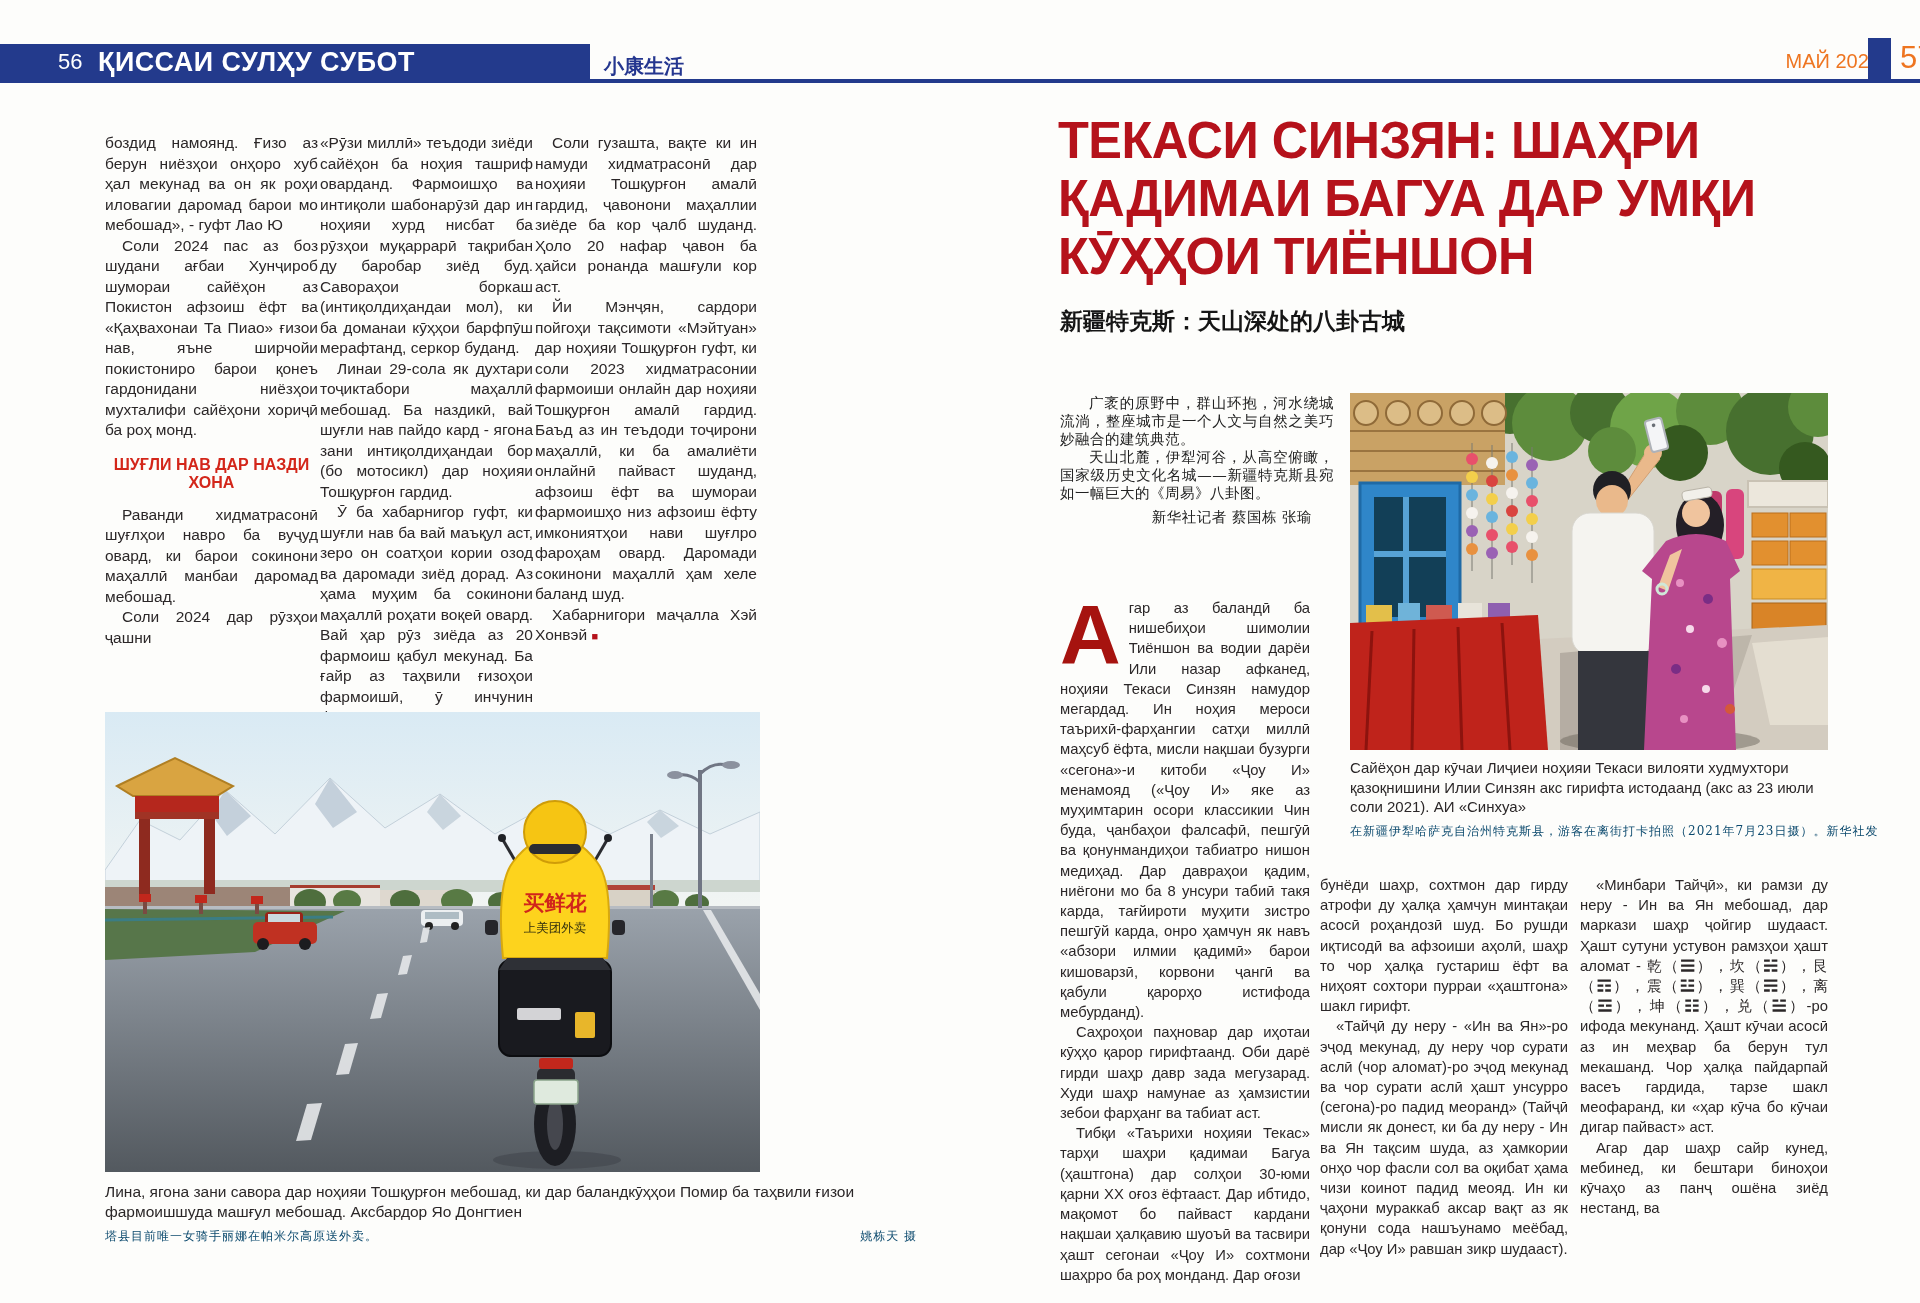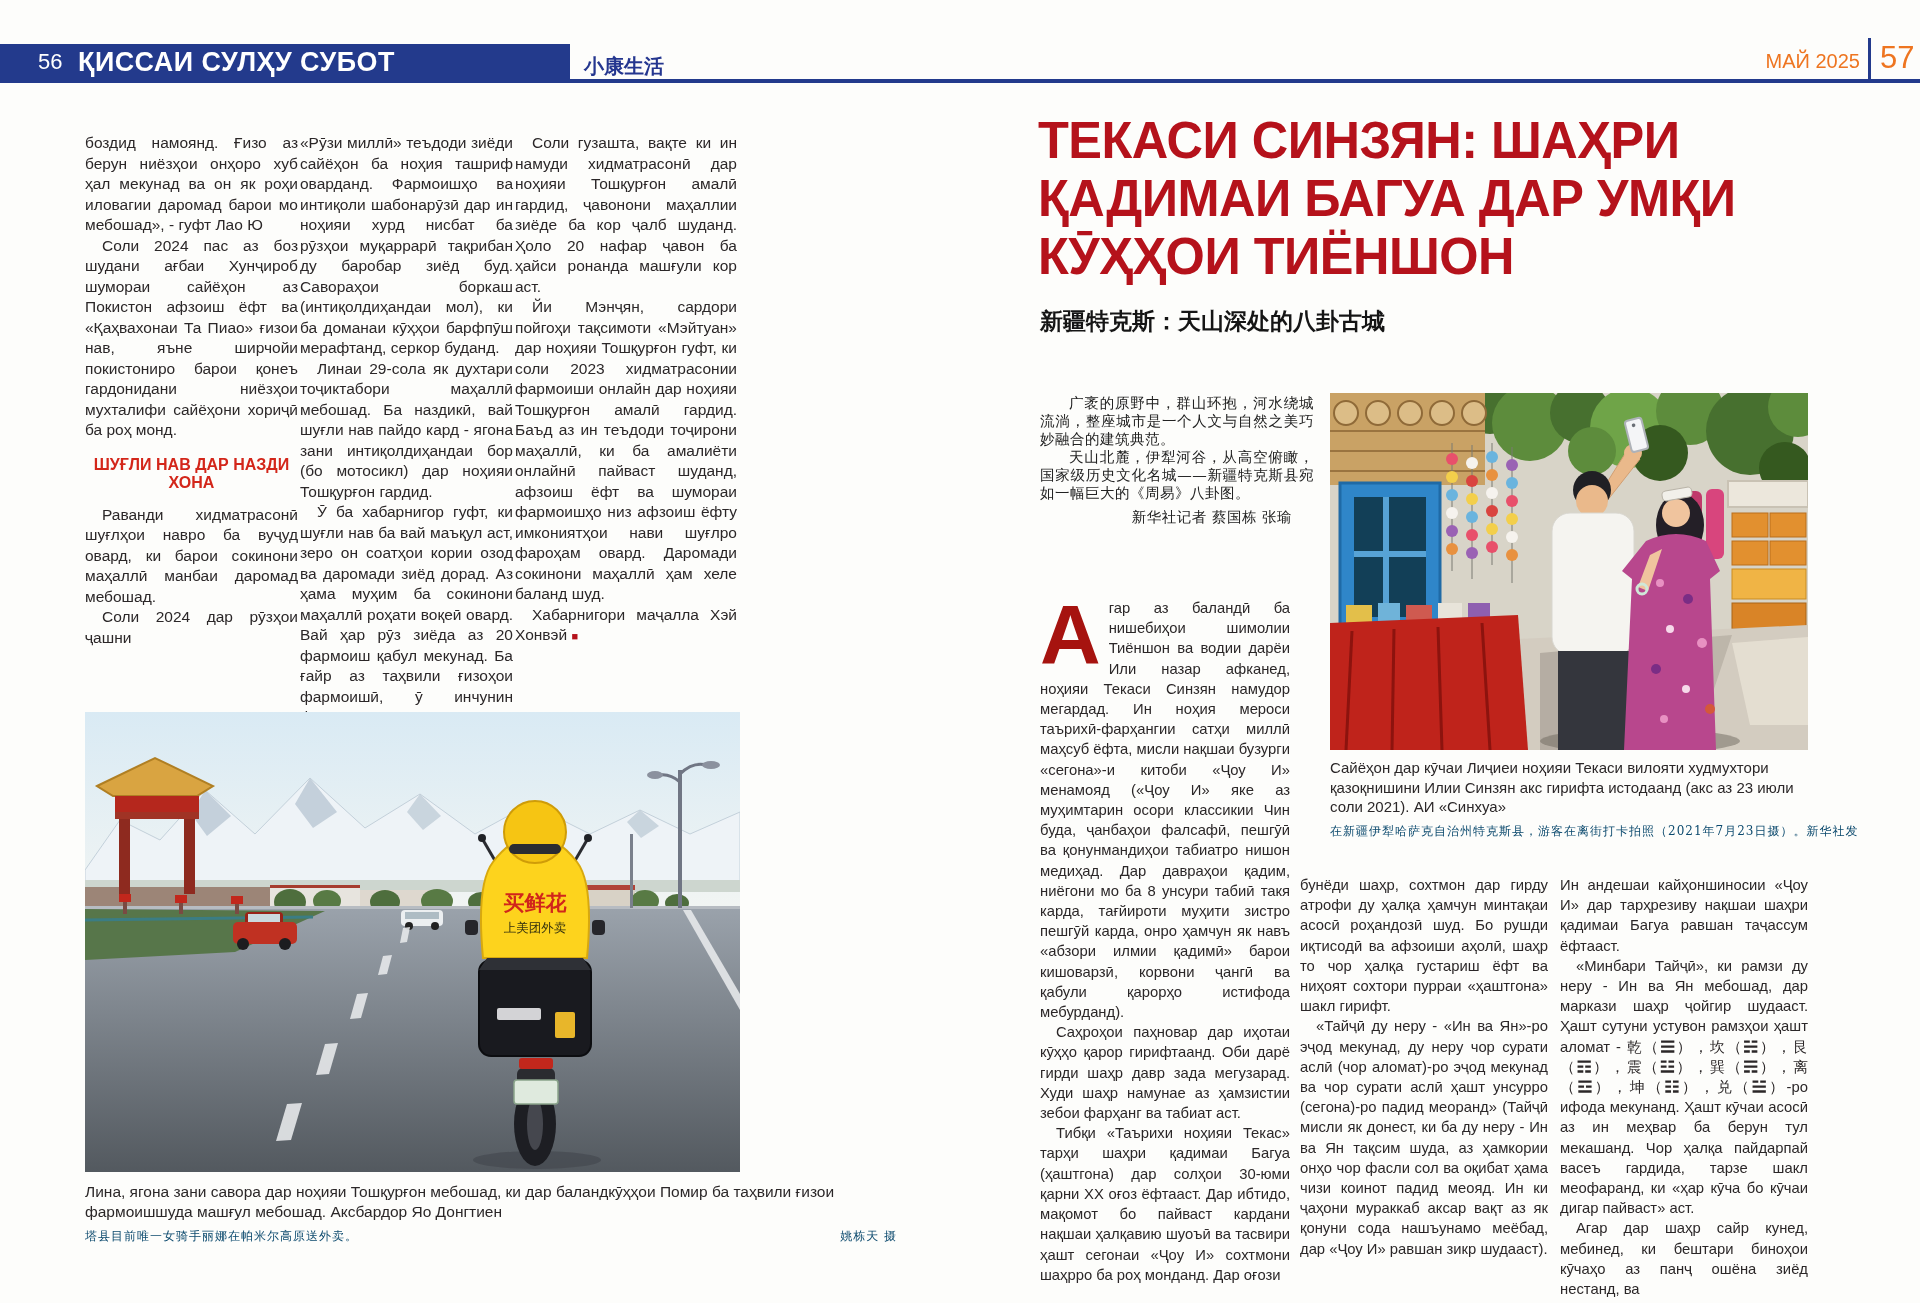--- a/index.html
+++ b/index.html
@@ -1,18 +1,18 @@
 <!DOCTYPE html>
 <html><head>
 <meta charset="utf-8">
 <style>
   html,body{margin:0;padding:0;background:#e8e8e8;}
   .sheet{position:relative;width:1920px;height:1303px;background:#fdfdfb;overflow:hidden;
          font-family:"Liberation Sans",sans-serif;color:#2b2728;}
-  .abs{position:absolute;}
+  .abs{position:absolute;padding-left:20px;}
   
   .banner{left:0;top:44px;width:570px;height:36px;background:#233a8c;display:flex;align-items:center;}
   .pageno-l{color:#fff;font-size:22px;margin-left:38px;}
   .sec-title{color:#fff;font-weight:bold;font-size:28px;margin-left:16px;letter-spacing:.5px;transform:scaleX(.96);transform-origin:left;}
   .sec-cn{left:584px;top:53px;color:#24368f;font-weight:bold;font-size:20px;font-family:"DejaVu Sans",sans-serif;}
   .rule{left:0;top:79px;width:1920px;height:4px;background:#233a8c;}
   .issue{left:1730px;top:50px;width:130px;text-align:right;color:#ee7520;font-size:20px;}
   .vline{left:1868px;top:38px;width:3px;height:41px;background:#233a8c;}
   .pageno-r{left:1880px;top:40px;color:#ee7520;font-size:31px;}
   
@@ -350,18 +350,17 @@
     <p class="ind">Саҳроҳои паҳновар дар иҳотаи кӯҳҳо қарор гирифтаанд. Оби дарё гирди шаҳр давр зада мегузарад. Худи шаҳр намунае аз ҳамзистии зебои фарҳанг ва табиат аст.</p>
     <p class="ind">Тибқи «Таърихи ноҳияи Текас» тарҳи шаҳри қадимаи Багуа (ҳаштгона) дар солҳои 30-юми қарни XX оғоз ёфтааст. Дар ибтидо, мақомот бо пайваст кардани нақшаи ҳалқавию шуоъӣ ва тасвири ҳашт сегонаи «Ҷоу И» сохтмони шаҳрро ба роҳ монданд. Дар оғози</p>
   </div>
 
   <div class="abs rcol" style="left:1300px;top:875px;width:248px;">
     <p>бунёди шаҳр, сохтмон дар гирду атрофи ду ҳалқа ҳамчун минтақаи асосӣ роҳандозӣ шуд. Бо рушди иқтисодӣ ва афзоиши аҳолӣ, шаҳр то чор ҳалқа густариш ёфт ва ниҳоят сохтори пурраи «ҳаштгона» шакл гирифт.</p>
     <p class="ind">«Тайҷӣ ду неру - «Ин ва Ян»-ро эҷод мекунад, ду неру чор сурати аслӣ (чор аломат)-ро эҷод мекунад ва чор сурати аслӣ ҳашт унсурро (сегона)-ро падид меоранд» (Тайҷӣ мисли як донест, ки ба ду неру - Ин ва Ян тақсим шуда, аз ҳамкории онҳо чор фасли сол ва оқибат ҳама чизи коинот падид меояд. Ин ки ҷаҳони мураккаб аксар вақт аз як қонуни сода нашъунамо меёбад, дар «Ҷоу И» равшан зикр шудааст).</p>
   </div>
 
   <div class="abs rcol" style="left:1560px;top:875px;width:248px;">
-    <p>Ин андешаи кайҳоншиносии «Ҷоу И» дар тарҳрезиву нақшаи шаҳри қадимаи Багуа равшан таҷассум ёфтааст.</p>
     <p class="ind">«Минбари Тайҷӣ», ки рамзи ду неру - Ин ва Ян мебошад, дар маркази шаҳр ҷойгир шудааст. Ҳашт сутуни устувон рамзҳои ҳашт аломат - 乾（☰），坎（☵），艮（☶），震（☳），巽（☴），离（☲），坤（☷），兑（☱）-ро ифода мекунанд. Ҳашт кӯчаи асосӣ аз ин меҳвар ба берун тул мекашанд. Чор ҳалқа пайдарпай васеъ гардида, тарзе шакл меофаранд, ки «ҳар кӯча бо кӯчаи дигар пайваст» аст.</p>
     <p class="ind">Агар дар шаҳр сайр кунед, мебинед, ки бештари биноҳои кӯчаҳо аз панҷ ошёна зиёд нестанд, ва</p>
   </div>
 
 </div>
 
 </body></html>

